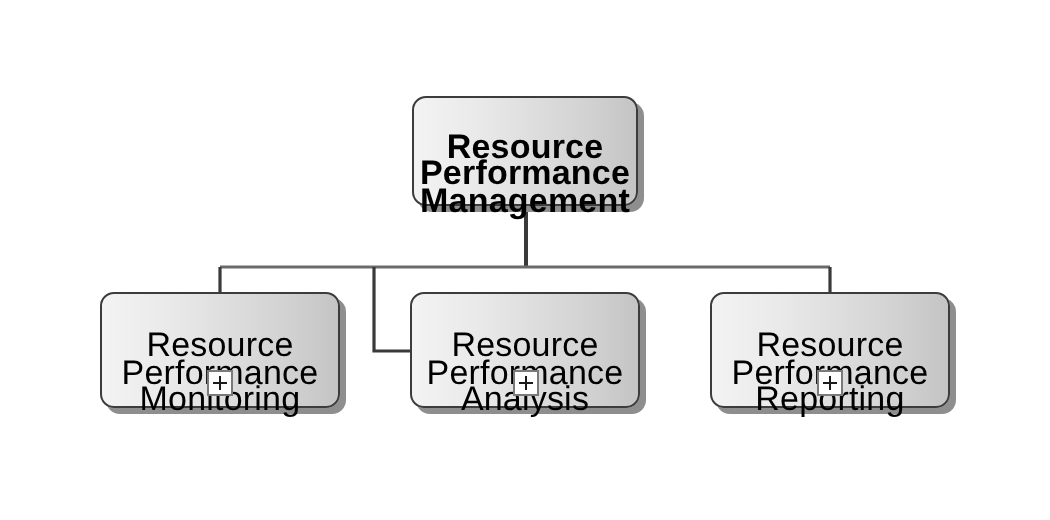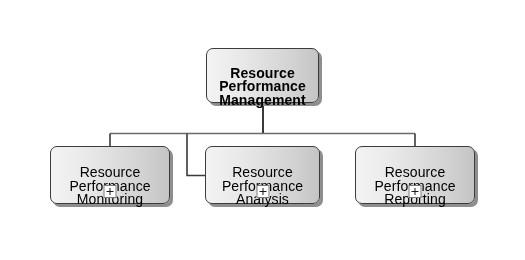--- a/index.html
+++ b/index.html
@@ -33,21 +33,21 @@
     background: linear-gradient(to right, #f3f3f3 0%, #e9e9e9 30%, #d2d2d2 78%, #c4c4c4 100%);
     box-shadow: 3px 3px 0 0 #8e8e8e;
     display: flex;
     align-items: center;
     justify-content: center;
     z-index: 2;
   }
   .node-label {
     text-align: center;
     color: #000000;
-    font-size: 14px;
+    font-size: 17px;
     line-height: 13.5px;
     letter-spacing: 0.1px;
     white-space: pre-line;
     padding: 0 4px;
     margin-top: 23px;
   }
   .node.root .node-label {
     font-weight: bold;
   }
   .node.child .node-label {

